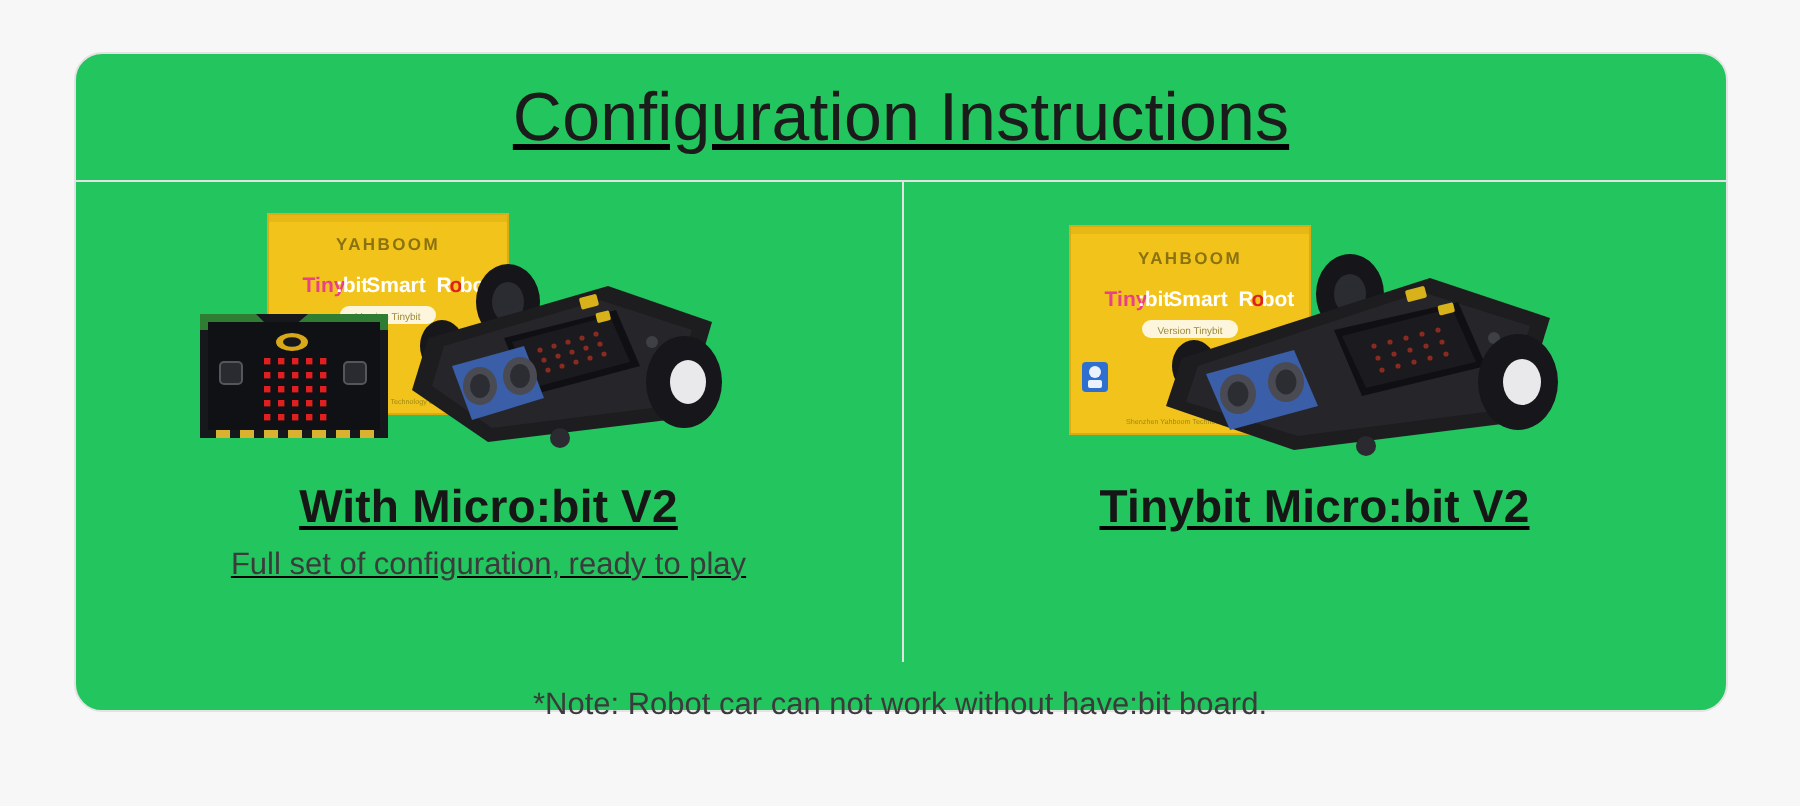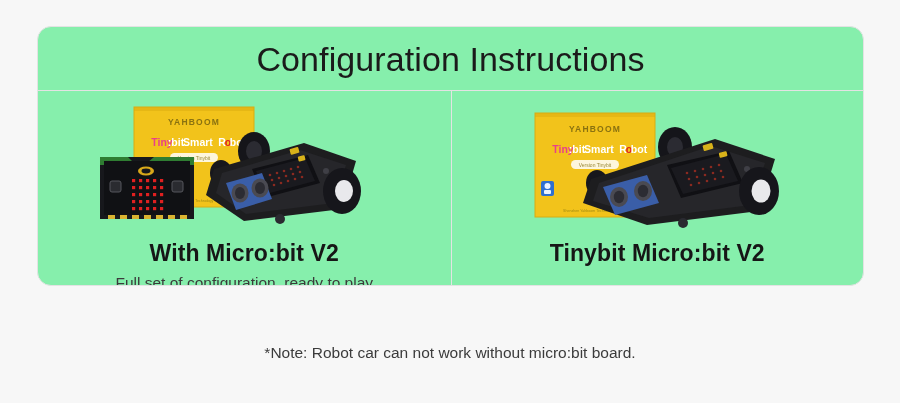--- a/index.html
+++ b/index.html
@@ -14,26 +14,27 @@
     overflow: hidden;
     position: relative;
   }
 
   
   .card {
     position: absolute;
     left: 37px;
     top: 26px;
     width: 827px;
-    height: 260px;
-    background: #86efac;
+    height: 330px;
+    background: #22c55e;
     border: 1px solid #e3e3e3;
     border-radius: 14px;
     box-sizing: border-box;
     overflow: hidden;
+    text-decoration: underline;
   }
 
   .card-title {
     height: 64px;
     line-height: 64px;
     text-align: center;
     font-size: 34px;
     font-weight: 400;
     color: #1b1b1b;
     letter-spacing: 0.1px;
@@ -321,13 +322,13 @@
         </svg>
       </div>
 
       <div class="col-heading">Tinybit Micro:bit V2</div>
 
     </div>
 
   </div>
 </div>
 
-<div class="footnote">*Note: Robot car can not work without micro:bit board.</div>
+<div class="footnote">*Note: Robot car can not work without have:bit board.</div>
 
 </body></html>

